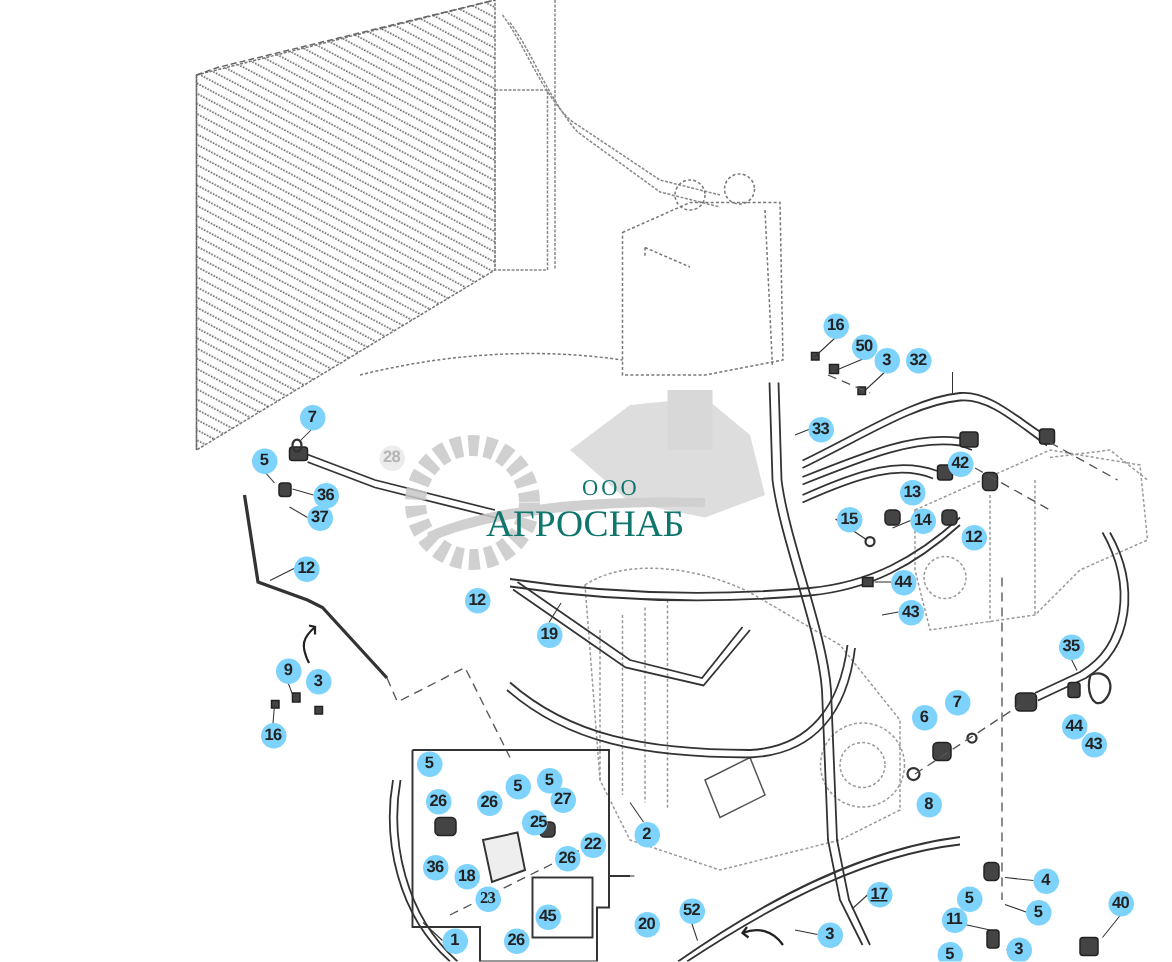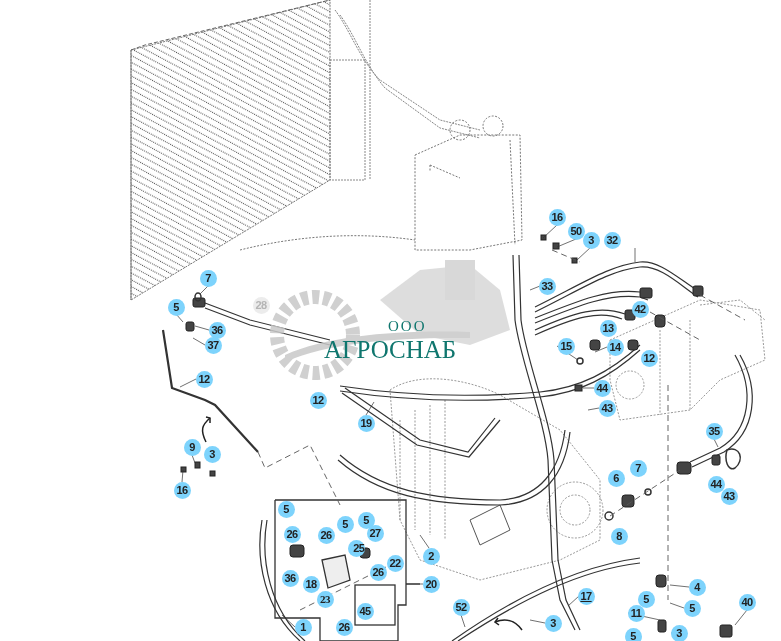--- a/index.html
+++ b/index.html
@@ -237,21 +237,21 @@
       <div class="callout" style="left: 292px; top: 534px;">26</div>
       <div class="callout" style="left: 326px; top: 535px;">26</div>
       <div class="callout" style="left: 375px; top: 533px;">27</div>
       <div class="callout" style="left: 619px; top: 536px;">8</div>
       <div class="callout" style="left: 356px; top: 548px; text-align: right;">25</div>
       <div class="callout" style="left: 431px; top: 556px;">2</div>
       <div class="callout" style="left: 378px; top: 572px;">26</div>
       <div class="callout" style="left: 395px; top: 563px;">22</div>
       <div class="callout" style="left: 290px; top: 578px;">36</div>
       <div class="callout" style="left: 311px; top: 584px;">18</div>
-      <div class="callout" style="left: 431px; top: 584px;">20</div>
+      <div class="callout" style="left: 431px; top: 616px;">20</div>
       <div class="callout" style="left: 697px; top: 587px;">4</div>
       <div class="callout" style="left: 586px; top: 596px; text-decoration: underline;">17</div>
       <div class="callout" style="left: 325px; top: 599px; font-family: Liberation Serif, serif;">23</div>
       <div class="callout" style="left: 646px; top: 599px;">5</div>
       <div class="callout" style="left: 692px; top: 608px;">5</div>
       <div class="callout" style="left: 461px; top: 607px;">52</div>
       <div class="callout" style="left: 747px; top: 602px;">40</div>
       <div class="callout" style="left: 365px; top: 611px;">45</div>
       <div class="callout" style="left: 553px; top: 623px;">3</div>
       <div class="callout" style="left: 636px; top: 613px;">11</div>

